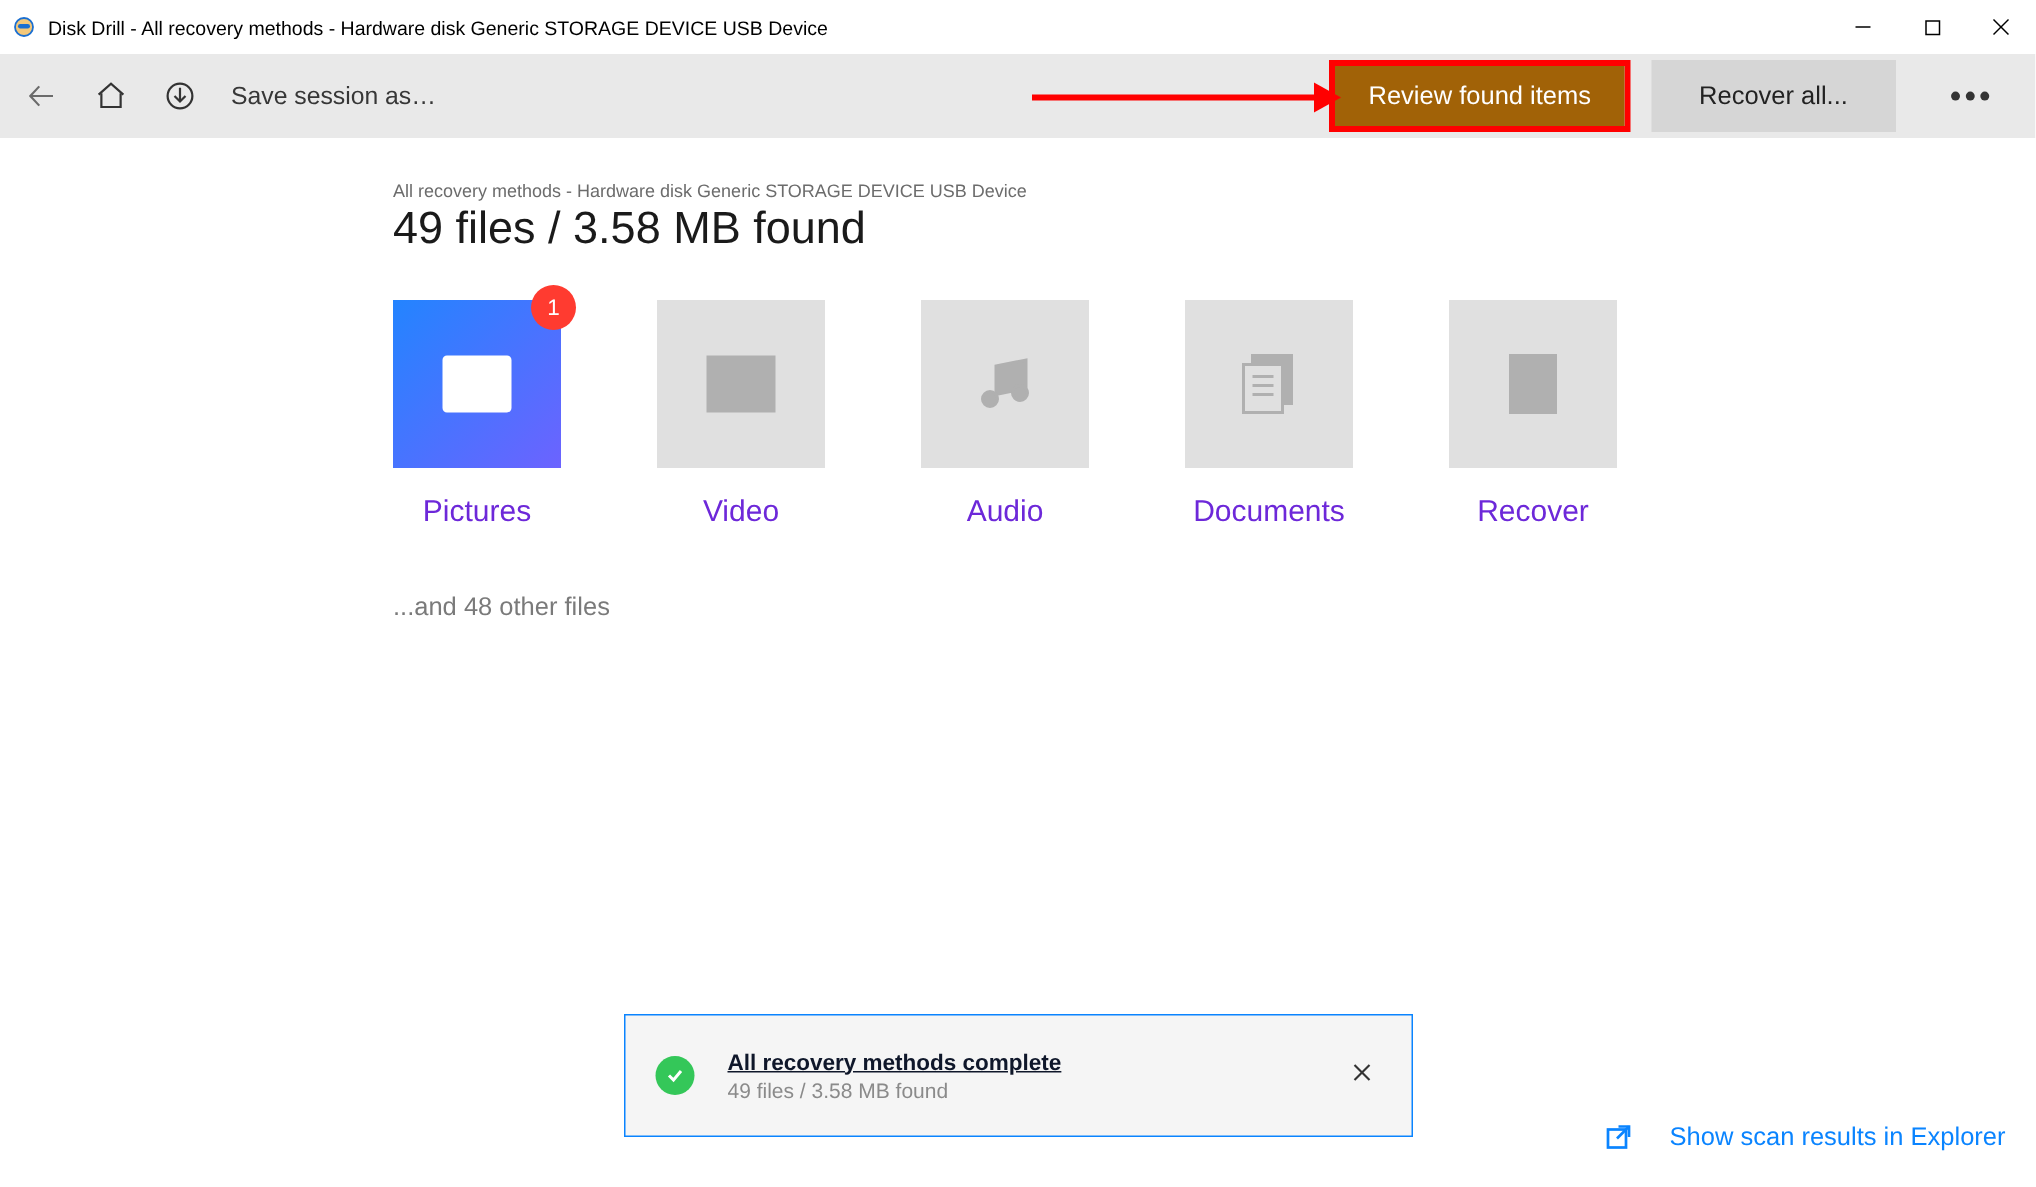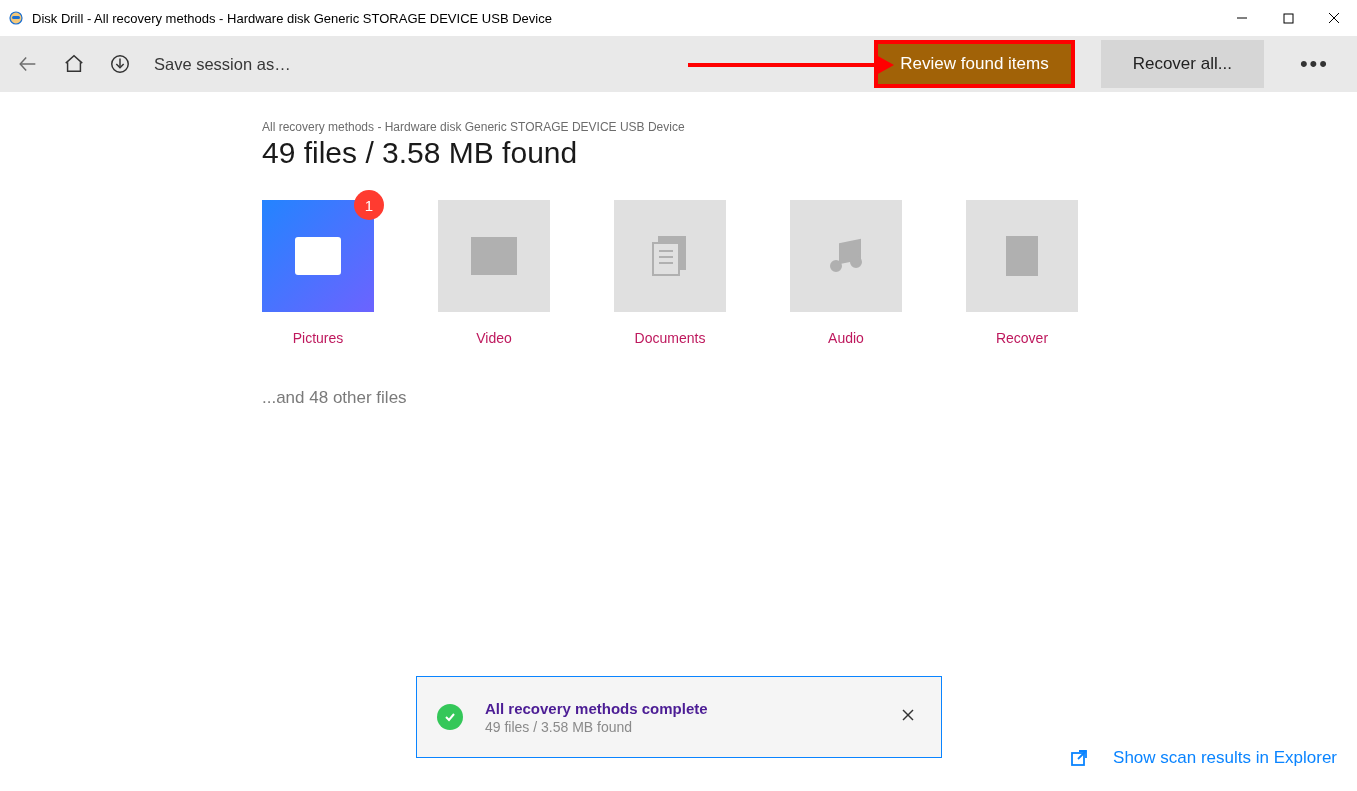--- a/index.html
+++ b/index.html
@@ -12,48 +12,48 @@
   .winctrl { width: 46px; height: 36px; display:flex; align-items:center; justify-content:center; }
   .winctrl svg { stroke:#000; }
   
   
   .toolbar { height: 56px; background: #e9e9e9; display:flex; align-items:center; padding: 0 12px; gap: 14px; }
   .tool-icon { width: 32px; height: 32px; display:flex; align-items:center; justify-content:center; color:#5a5a5a; }
   .save-label { font-size: 16.5px; color:#373737; margin-left: 4px; }
   .toolbar-spacer { flex:1; }
   .review-wrap { border:4px solid #ff0000; display:inline-block; }
   .review-btn { background:#a16207; color:#fff; border:none; font-size:17px; padding: 10px 22px; cursor:pointer; }
-  .recover-btn { background:#d6d6d6; border:none; color:#222; font-size:17px; padding: 14px 32px; cursor:pointer; margin-left:12px; }
+  .recover-btn { background:#d6d6d6; border:none; color:#222; font-size:17px; padding: 14px 32px; cursor:pointer; }
   .more-btn { padding: 0 16px; font-size:22px; letter-spacing:2px; color:#333; cursor:pointer; margin-left:6px;}
   
   .arrow-annot { position:absolute; top:59px; left:688px; width:210px; height:12px; pointer-events:none; }
   .arrow-line { position:absolute; top:4px; left:0; width:190px; height:4px; background:#ff0000; }
   .arrow-head { position:absolute; top:-4px; left:188px; width:0;height:0; border-top:10px solid transparent; border-bottom:10px solid transparent; border-left:18px solid #ff0000;}
 
   
   .content { padding: 28px 0 0 262px; }
   .subtitle { font-size: 12px; color:#6c6c6c; margin-bottom:2px;}
   .headline { font-size: 30px; color:#1a1a1a; font-weight:400; margin-bottom:30px;}
 
   .cat-row { display:flex; gap:64px; }
   .cat { width:112px; display:flex; flex-direction:column; align-items:center; cursor:pointer; position:relative;}
   .tile { width:112px; height:112px; background:#e0e0e0; display:flex; align-items:center; justify-content:center; }
   .tile svg { fill:#b0b0b0; stroke:#b0b0b0; }
   .tile.active { background: linear-gradient(135deg,#2384ff,#6c63ff); }
   .tile.active svg { fill:#fff; stroke:#fff; }
   .badge { position:absolute; top:-10px; right:-10px; width:30px; height:30px; border-radius:50%; background:#ff3b30; color:#fff; display:flex; align-items:center; justify-content:center; font-size:15px; font-weight:500;}
-  .cat-label { margin-top:18px; font-size:14px; color:#be185d; }
+  .cat-label { margin-top:18px; font-size:20px; color:#6d28d9; }
   
   .other-files { margin-top:42px; font-size:17px; color:#7a7a7a;}
 
   
   .notif { position:absolute; left:416px; top:676px; width:526px; height:82px; border:1px solid #0a84ff; background:#f5f5f5; display:flex; align-items:center; padding:0 20px; }
   .notif .check { width:26px; height:26px; border-radius:50%; background:#34c759; display:flex; align-items:center; justify-content:center; margin-right:22px;}
   .notif .notif-body { flex:1; }
-  .notif .ntitle { font-size:15px; font-weight:600; color:#4c1d95;}
+  .notif .ntitle { font-size:15px; font-weight:600; color:#0f172a;text-decoration:underline;}
   .notif .nsub { font-size:14px; color:#8a8a8a; margin-top:2px;}
   .notif .nclose { cursor:pointer; padding:6px;}
 
   .explorer-link { position:absolute; right:20px; top:748px; display:flex; align-items:center; gap:24px; color:#0a84ff; font-size:17px; cursor:pointer;}
 </style>
 </head>
 <body>
 
 <div class="titlebar">
   <span class="app-icon">
@@ -145,40 +145,40 @@
             <line x1="12" y1="30" x2="12" y2="38"></line>
             <line x1="24" y1="30" x2="24" y2="38"></line>
             <line x1="36" y1="30" x2="36" y2="38"></line>
           </svg>
       </div>
       <div class="cat-label">Video</div>
     </div>
 
     <div class="cat">
       <div class="tile">
+        <svg width="44" height="44" viewBox="0 0 44 44" fill="none" stroke-width="2">
+            <path d="M16 30 V10 L36 6 V26"></path>
+            <circle cx="12" cy="32" r="5"></circle>
+            <circle cx="32" cy="28" r="5"></circle>
+          </svg>
+      </div>
+      <div class="cat-label">Audio</div>
+    </div>
+
+    <div class="cat">
+      <div class="tile">
         <svg width="46" height="46" viewBox="0 0 46 46" fill="none" stroke-width="2">
             <rect x="12" y="4" width="26" height="32"></rect>
             <rect x="6" y="10" width="26" height="32" fill="#e0e0e0"></rect>
             <line x1="12" y1="18" x2="26" y2="18"></line>
             <line x1="12" y1="24" x2="26" y2="24"></line>
             <line x1="12" y1="30" x2="26" y2="30"></line>
           </svg>
       </div>
       <div class="cat-label">Documents</div>
-    </div>
-
-    <div class="cat">
-      <div class="tile">
-        <svg width="44" height="44" viewBox="0 0 44 44" fill="none" stroke-width="2">
-            <path d="M16 30 V10 L36 6 V26"></path>
-            <circle cx="12" cy="32" r="5"></circle>
-            <circle cx="32" cy="28" r="5"></circle>
-          </svg>
-      </div>
-      <div class="cat-label">Audio</div>
     </div>
 
     <div class="cat">
       <div class="tile">
         <svg width="38" height="46" viewBox="0 0 38 46" fill="none" stroke-width="2">
             <rect x="4" y="4" width="30" height="38"></rect>
             <line x1="19" y1="4" x2="19" y2="26" stroke-dasharray="3 3"></line>
             <rect x="16" y="26" width="6" height="8"></rect>
           </svg>
       </div>

